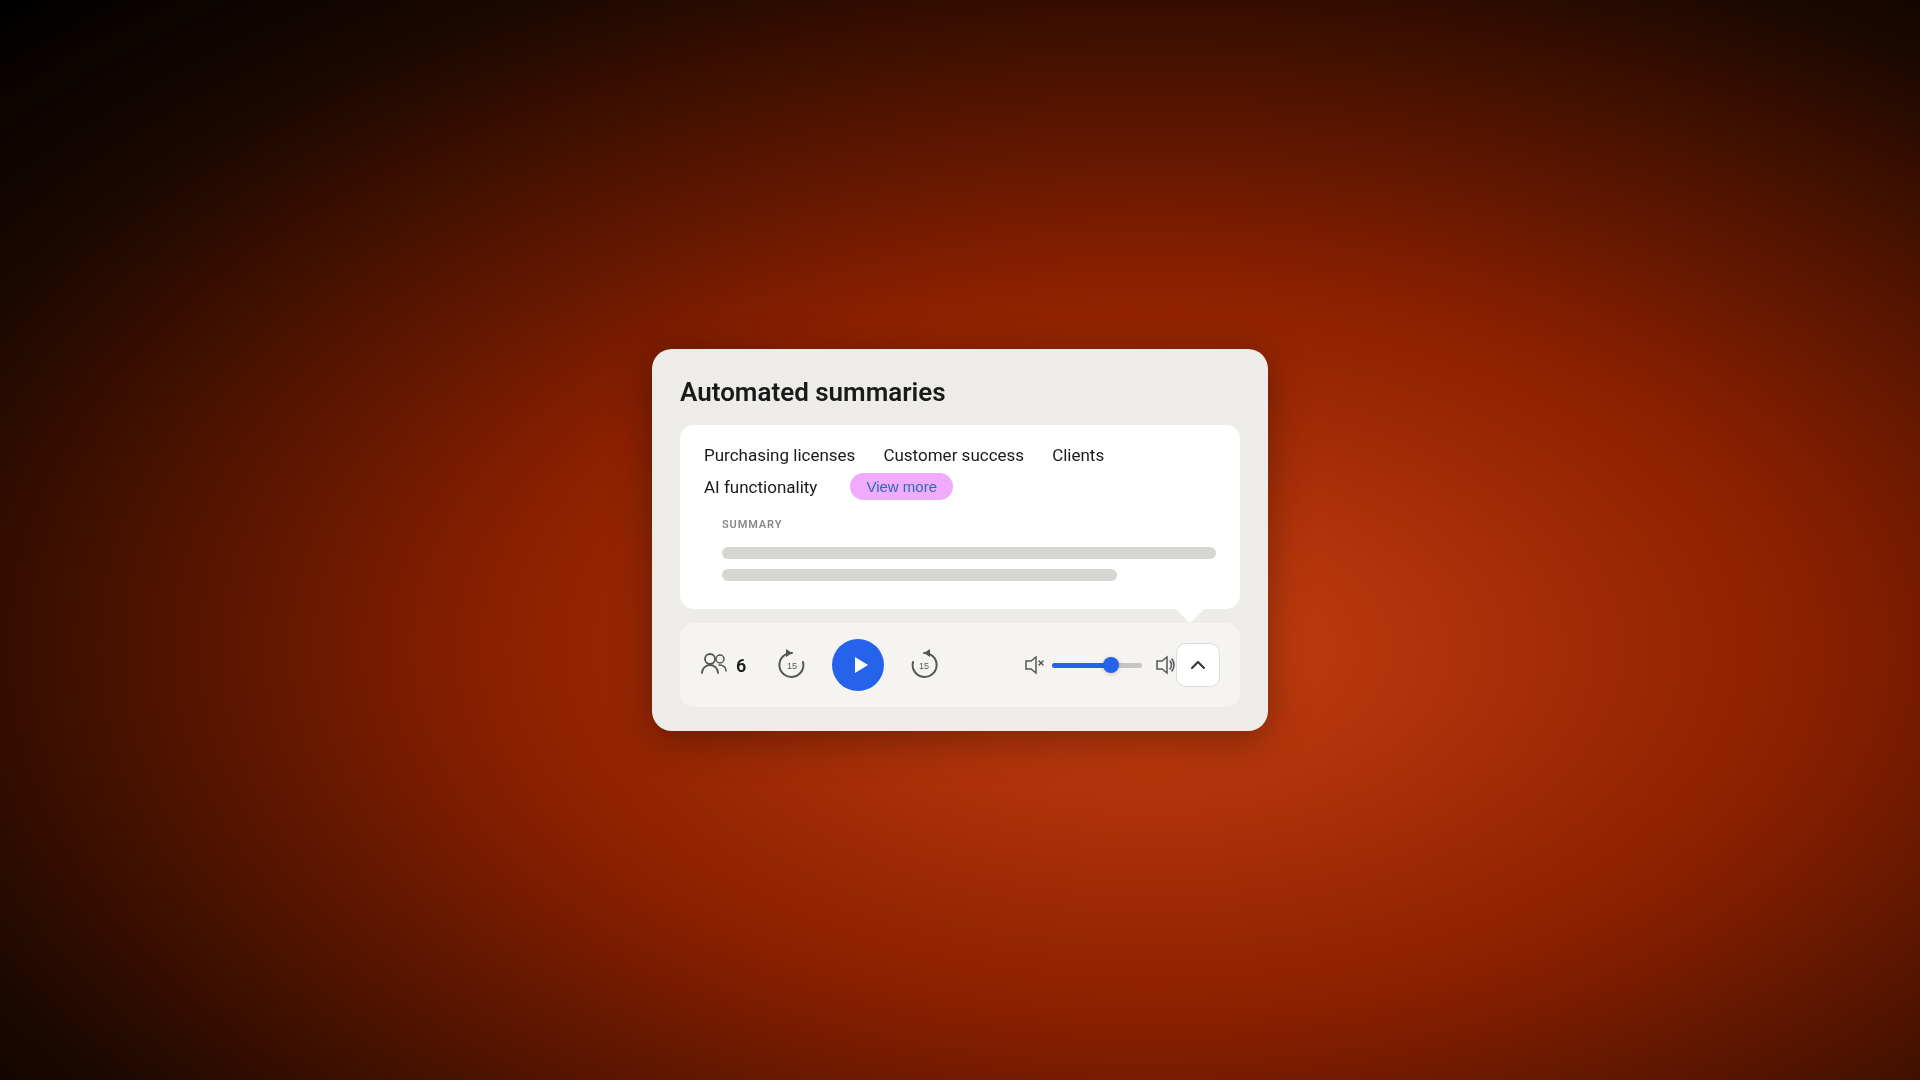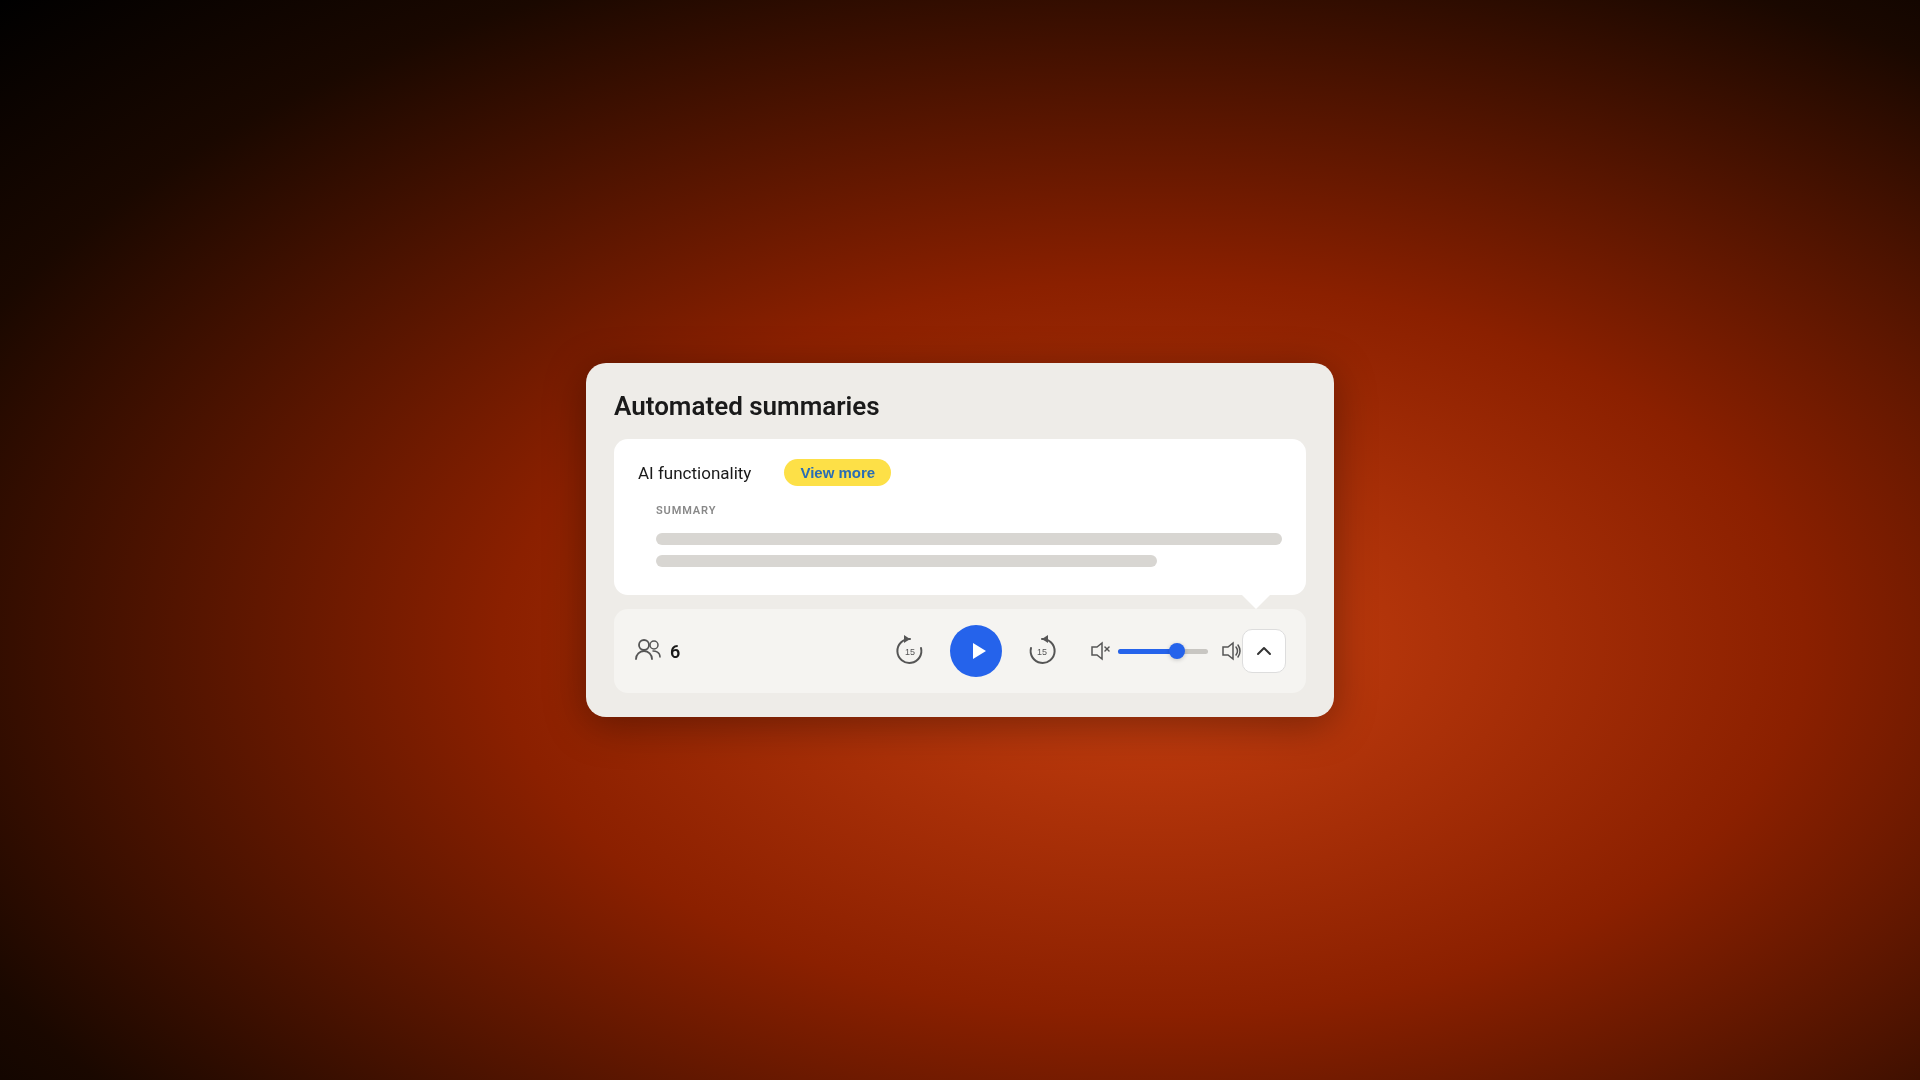--- a/index.html
+++ b/index.html
@@ -9,21 +9,21 @@
       height: 1080px;
       background: radial-gradient(ellipse at 60% 60%, #c94010 0%, #8b2000 40%, #1a0800 80%, #000000 100%);
       display: flex;
       align-items: center;
       justify-content: center;
       font-family: -apple-system, BlinkMacSystemFont, 'Segoe UI', Roboto, sans-serif;
       overflow: hidden;
     }
 
     .card {
-      width: 748px;
+      width: 616px;
       background: #eeece8;
       border-radius: 20px;
       padding: 28px 28px 24px 28px;
       display: flex;
       flex-direction: column;
       gap: 14px;
       box-shadow: 0 8px 40px rgba(0,0,0,0.35);
     }
 
     .card-title {
@@ -61,28 +61,28 @@
       margin-bottom: 16px;
     }
 
     .topic-item {
       font-size: 17px;
       color: #1a1a1a;
       font-weight: 400;
     }
 
     .view-more-btn {
-      background: #fde047;
+      background: #f0abfc;
       border: none;
       border-radius: 20px;
       padding: 5px 16px;
       font-size: 15px;
       color: #2a6db5;
       cursor: pointer;
-      font-weight: 700;
+      font-weight: 400;
     }
 
     .summary-section {
       margin-top: 18px;
       margin-left: 18px;
     }
 
     .summary-lines {
       display: flex;
       flex-direction: column;
@@ -124,21 +124,21 @@
       font-size: 18px;
       font-weight: 600;
       color: #1a1a1a;
     }
 
     .player-controls {
       display: flex;
       align-items: center;
       gap: 14px;
       flex: 1;
-      justify-content: flex-end;
+      justify-content: flex-start;
     }
 
     .skip-btn {
       width: 44px;
       height: 44px;
       background: transparent;
       border: none;
       cursor: pointer;
       display: flex;
       align-items: center;
@@ -261,20 +261,25 @@
     }
   </style>
 </head>
 <body>
 
 <div class="card">
   <h2 class="card-title">Automated summaries</h2>
 
   <div class="topics-panel">
 
+    <div class="topics-row-1">
+      <span class="topic-item">Purchasing licenses</span>
+      <span class="topic-item">Customer success</span>
+      <span class="topic-item">Clients</span>
+    </div>
 
     <div class="topics-row-2">
       <span class="topic-item">AI functionality</span>
       <button class="view-more-btn">View more</button>
     </div>
 
     <div class="summary-section">
       <div class="section-label">SUMMARY</div>
       <div class="summary-lines">
         <div class="summary-line long"></div>

